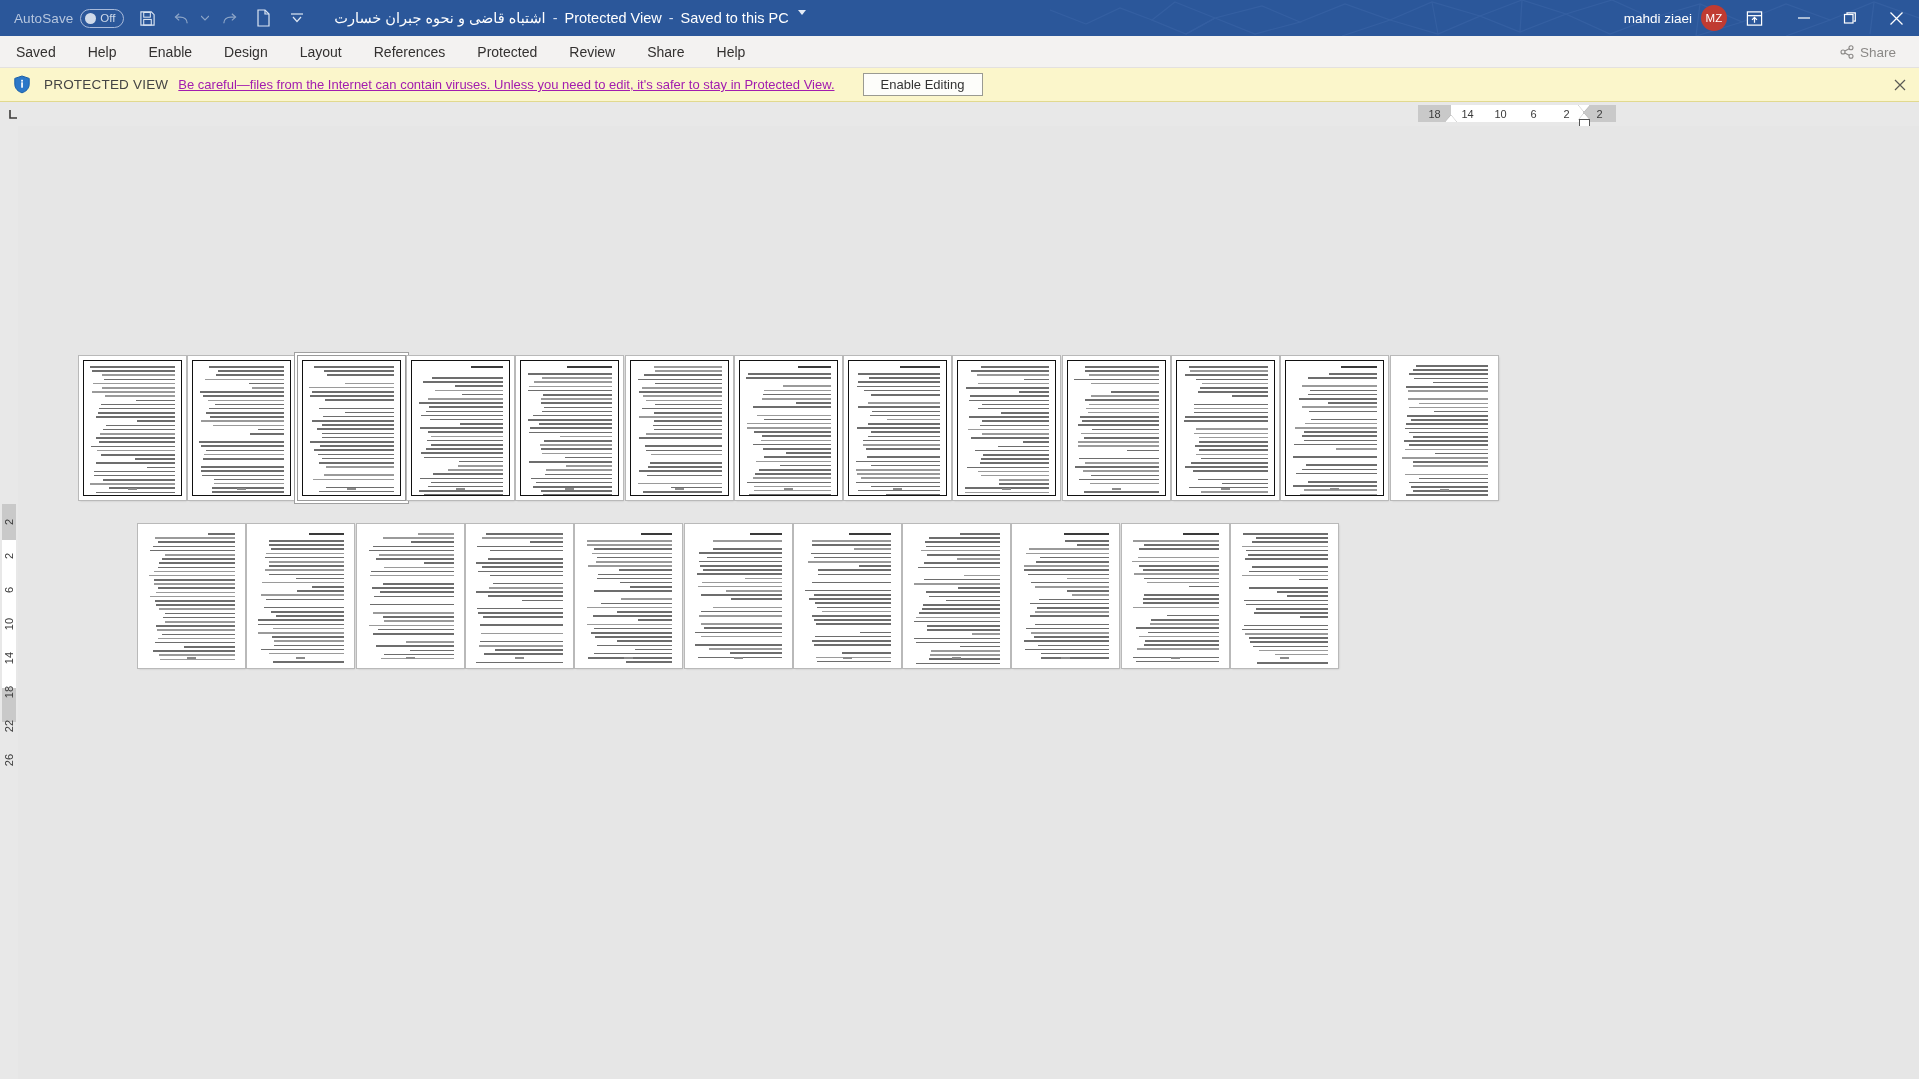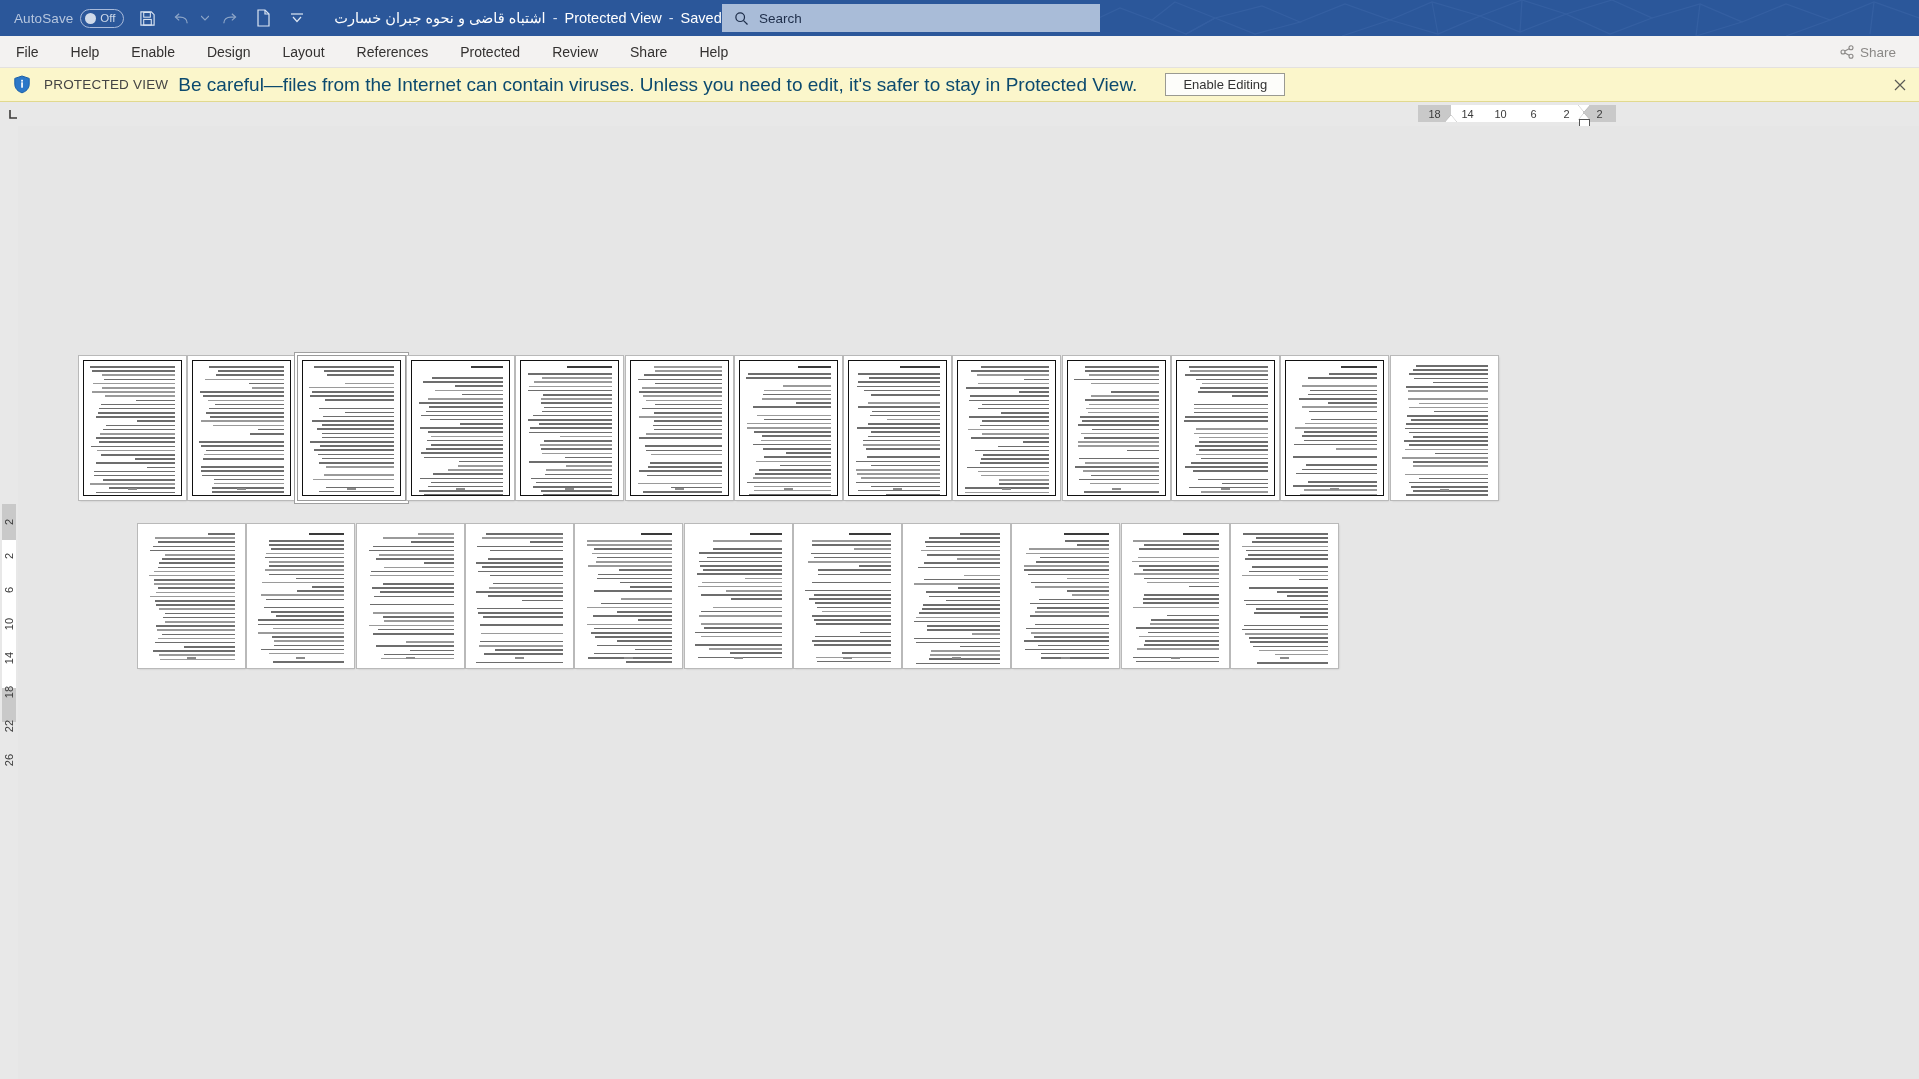--- a/index.html
+++ b/index.html
@@ -133,21 +133,21 @@
     height: 34px;
     background: #fbf6cb;
     border-bottom: 1px solid #e1d98f;
     display: flex; align-items: center;
     position: relative;
     padding-left: 10px;
     gap: 10px;
   }
   .pv-icon { width: 24px; display: flex; justify-content: center; }
   .pv-strong { font-size: 13.5px; color: #444; letter-spacing: .2px; }
-  .pv-msg { font-size: 19px; color: #0c4a6e; }
+  .pv-msg { font-size: 13px; color: #a21caf; text-decoration: underline; }
   .pv-enable {
     margin-left: 18px;
     height: 23px;
     min-width: 120px;
     background: #fdfdfa;
     border: 1px solid #9a9a92;
     font-size: 13px;
     color: #333;
     display: flex; align-items: center; justify-content: center;
     padding: 0 12px;
@@ -346,32 +346,52 @@
 
   <div class="doc-title">
     <span class="title-rtl">اشتباه قاضی و نحوه جبران خسارت</span>
     <span class="title-sep">-</span>
     <span>Protected View</span>
     <span class="title-sep">-</span>
     <span>Saved to this PC</span>
     <span class="caret-dn"></span>
   </div>
 
-  <div class="search-box">
-    <svg width="15" height="15" viewBox="0 0 16 16">
-        <circle cx="6.6" cy="6.6" r="4.6" fill="none" stroke="#1d2d49" stroke-width="1.3"></circle>
-        <path d="M10.2 10.2 L14.4 14.4" stroke="#1d2d49" stroke-width="1.3"></path>
-      </svg>
-    <span class="ph">Search</span>
+
+  <div class="tb-right">
+    <span class="user-name">mahdi ziaei</span>
+    <span class="avatar">MZ</span>
+    <div class="winbtn ribbon-display">
+      <svg width="17" height="17" viewBox="0 0 18 18">
+          <rect x="1.5" y="2" width="15" height="14" fill="none" stroke="currentColor" stroke-width="1.3"></rect>
+          <path d="M1.5 6h15" stroke="currentColor" stroke-width="1.3"></path>
+          <path d="M9 13.5 V8 M6.4 10.4 L9 7.8 L11.6 10.4" fill="none" stroke="currentColor" stroke-width="1.3"></path>
+        </svg>
+    </div>
+    <div class="winbtn">
+      <svg width="14" height="12" viewBox="0 0 14 12">
+          <path d="M1 6h12" stroke="currentColor" stroke-width="1.2"></path>
+        </svg>
+    </div>
+    <div class="winbtn">
+      <svg width="14" height="14" viewBox="0 0 14 14">
+          <rect x="1.5" y="3.5" width="8.5" height="8.5" fill="none" stroke="currentColor" stroke-width="1.2"></rect>
+          <path d="M4 3.5V1.8h8.3v8.3h-1.8" fill="none" stroke="currentColor" stroke-width="1.2"></path>
+        </svg>
+    </div>
+    <div class="winbtn">
+      <svg width="15" height="15" viewBox="0 0 15 15">
+          <path d="M1.5 1.5 L13.5 13.5 M13.5 1.5 L1.5 13.5" stroke="currentColor" stroke-width="1.3"></path>
+        </svg>
+    </div>
   </div>
-
 </div>
 
 <div class="ribbon">
-  <div class="tab">File</div>
+  <div class="tab">Saved</div>
   <div class="tab">Help</div>
   <div class="tab">Enable</div>
   <div class="tab">Design</div>
   <div class="tab">Layout</div>
   <div class="tab">References</div>
   <div class="tab">Protected</div>
   <div class="tab">Review</div>
   <div class="tab">Share</div>
   <div class="tab">Help</div>
 

